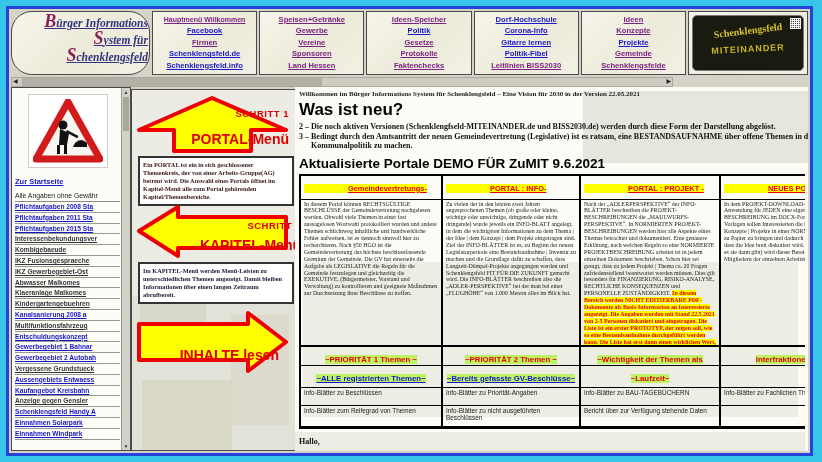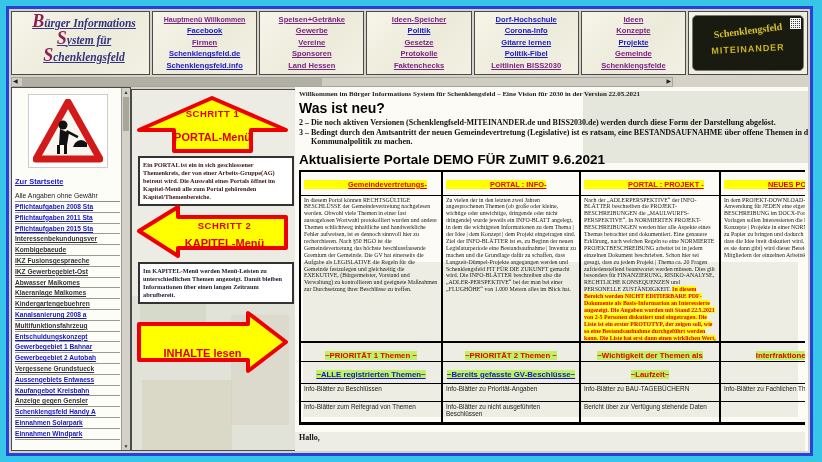--- a/index.html
+++ b/index.html
@@ -4,21 +4,21 @@
 <style>
   html,body{margin:0;padding:0;}
   body{width:822px;height:462px;background:#38c6e8;position:relative;overflow:hidden;
        font-family:"Liberation Sans",sans-serif;}
   .frame{position:absolute;left:6px;top:6px;right:9px;bottom:6px;border:3px solid #2742d8;
          background:#d6d2c8;}
   
   .header{position:absolute;left:2px;top:2px;right:2px;height:64px;display:flex;gap:2px;}
   .hcell{border:1px solid #4a4a4a;background:linear-gradient(135deg,#f7f5ea 0%,#ecead9 55%,#f3f1e4 100%);
          padding:2px 1px;text-align:center;overflow:hidden;}
-  .logo-cell{width:128px;flex:none;text-align:center;padding-left:8px;}
+  .logo-cell{width:128px;flex:none;text-align:right;padding-left:8px;border-radius:21px;}
   .logo-line{font-family:"Liberation Serif",serif;font-style:italic;font-weight:bold;
              font-size:11.5px;line-height:15px;color:#33337e;text-decoration:underline;}
   .logo-line::first-letter{font-size:18px;color:#8a1f52;}
   .menu-cell{flex:1;}
   .mi{display:block;font-weight:bold;font-size:7.6px;line-height:11.4px;text-decoration:underline;
       white-space:nowrap;overflow:hidden;cursor:pointer;}
   .mi.small{font-size:7px;}
   .mi.p{color:#7b2382;}
   .mi.b{color:#1a18c8;}
   .badge-cell{width:112px;flex:none;position:relative;padding:3px;}
@@ -55,36 +55,36 @@
            text-decoration:underline;white-space:nowrap;overflow:hidden;
            border-bottom:1px solid #9a9a92;cursor:pointer;}
   .sb-item.link{color:#1717c0;}
   .sb-item.plain{color:#34343a;}
   
   .midcol{position:absolute;left:122px;top:80px;width:163px;bottom:2px;border:1px solid #4a4a4a;
           background:#ececе4;background:#ecece4;overflow:hidden;}
   .ph{position:absolute;}
   .arrow-wrap{position:absolute;left:4px;width:153px;}
   .arrow-wrap svg{display:block;}
-  .atext{position:absolute;width:100%;text-align:center;color:#e00000;font-weight:bold;}
+  .atext{position:absolute;width:100%;text-align:right;color:#e00000;font-weight:bold;}
   .t-big{font-size:9.5px;letter-spacing:.5px;}
-  .t-sub{font-size:11px;}
+  .t-sub{font-size:14px;}
   .note{position:absolute;left:6px;width:146px;background:#fff;border:2px solid #333;
         font-family:"Liberation Serif",serif;font-weight:bold;font-size:6.3px;line-height:8px;
         padding:3px 3px;}
   .note.n1{color:#3c1616;}
   .note.n2{color:#20203a;}
   
   .main{position:absolute;left:286px;top:78px;right:2px;bottom:2px;background:#fcfbf5;
         overflow:hidden;}
   .mph{position:absolute;z-index:0;}
   .main-content{position:relative;z-index:1;padding:3px 0 0 4px;}
   .welcome{font-family:"Liberation Serif",serif;font-weight:bold;font-size:7px;color:#222;
            white-space:nowrap;overflow:hidden;}
-  .h-wasneu{font-size:14px;font-weight:bold;color:#000;margin:2px 0 2px 0;}
+  .h-wasneu{font-size:17px;font-weight:bold;color:#000;margin:2px 0 2px 0;}
   .wn-item{font-family:"Liberation Serif",serif;font-weight:bold;font-size:8px;line-height:9.5px;
            color:#111;padding-left:12px;text-indent:-12px;width:505px;}
   .h-portale{font-size:13.5px;font-weight:bold;color:#000;margin:5px 0 3px 0;}
   .table-clip{width:506px;overflow:hidden;}
   .ptable{width:580px;border:2px solid #000;display:grid;
           grid-template-columns:142px 138px 140px 160px;
           grid-template-rows:24px 146px 20px 22px 18px 21px;}
   .ptable>div{border-right:2px solid #000;border-bottom:1px solid #000;overflow:hidden;
               padding:1px 3px;}
   .ptable>div.rowend{border-right:none;}

